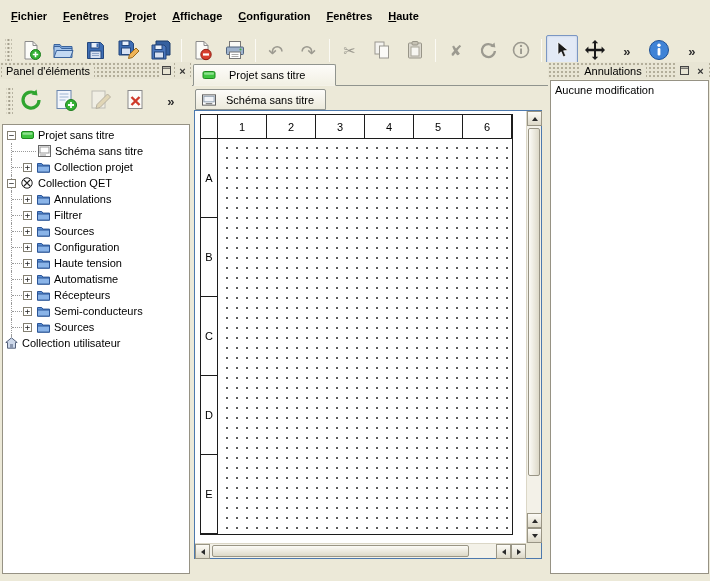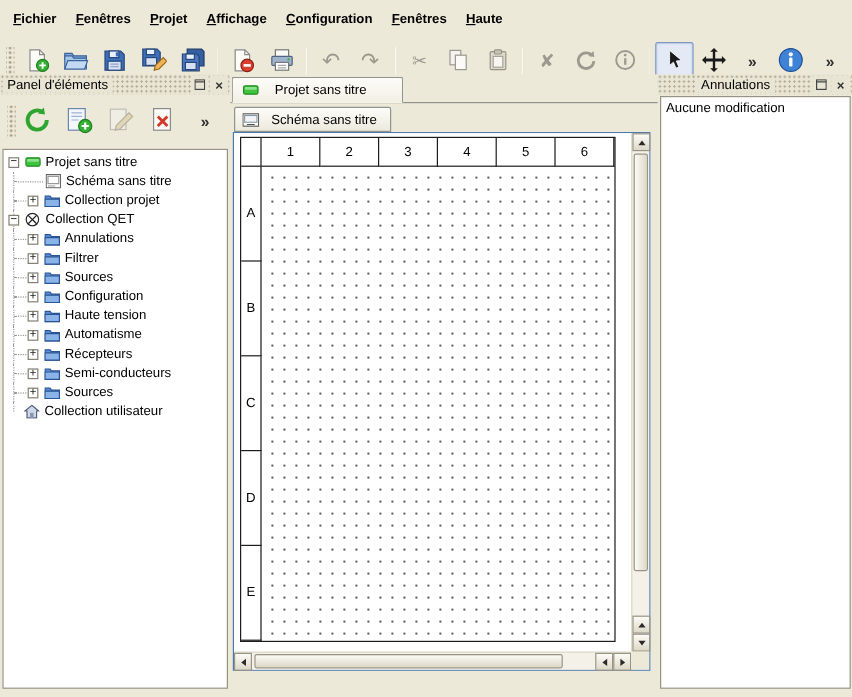--- a/index.html
+++ b/index.html
@@ -458,21 +458,21 @@
       <div class="tree-row lvl1 line">
         <span class="exp">+</span>
         <span class="ticon">
             <svg width="13" height="11" viewBox="0 0 13 11">
               <path d="M0.5 1.5h4.2l1.2 1.6h6.6v7H0.5z" fill="#5b8fd4" stroke="#2a5496"></path>
               <path d="M0.5 4h12v6.1H0.5z" fill="#8ab4e8" stroke="#2a5496"></path>
             </svg>
           </span>
         <span class="tlabel">Sources</span>
       </div>
-      <div class="tree-row line-last" style="padding-left:16px">
+      <div class="tree-row line-last" style="padding-left:1px">
         <span class="ticon">
             <svg width="13" height="12" viewBox="0 0 13 12">
               <path d="M6.5 0.8L0.8 5.5h1.7v5.7h8V5.5h1.7z" fill="#cdd8ea" stroke="#55617a"></path>
               <rect x="5" y="7" width="3" height="4.2" fill="#8a97b0"></rect>
             </svg>
           </span>
         <span class="tlabel">Collection utilisateur</span>
       </div>
     </div>
   </div>

